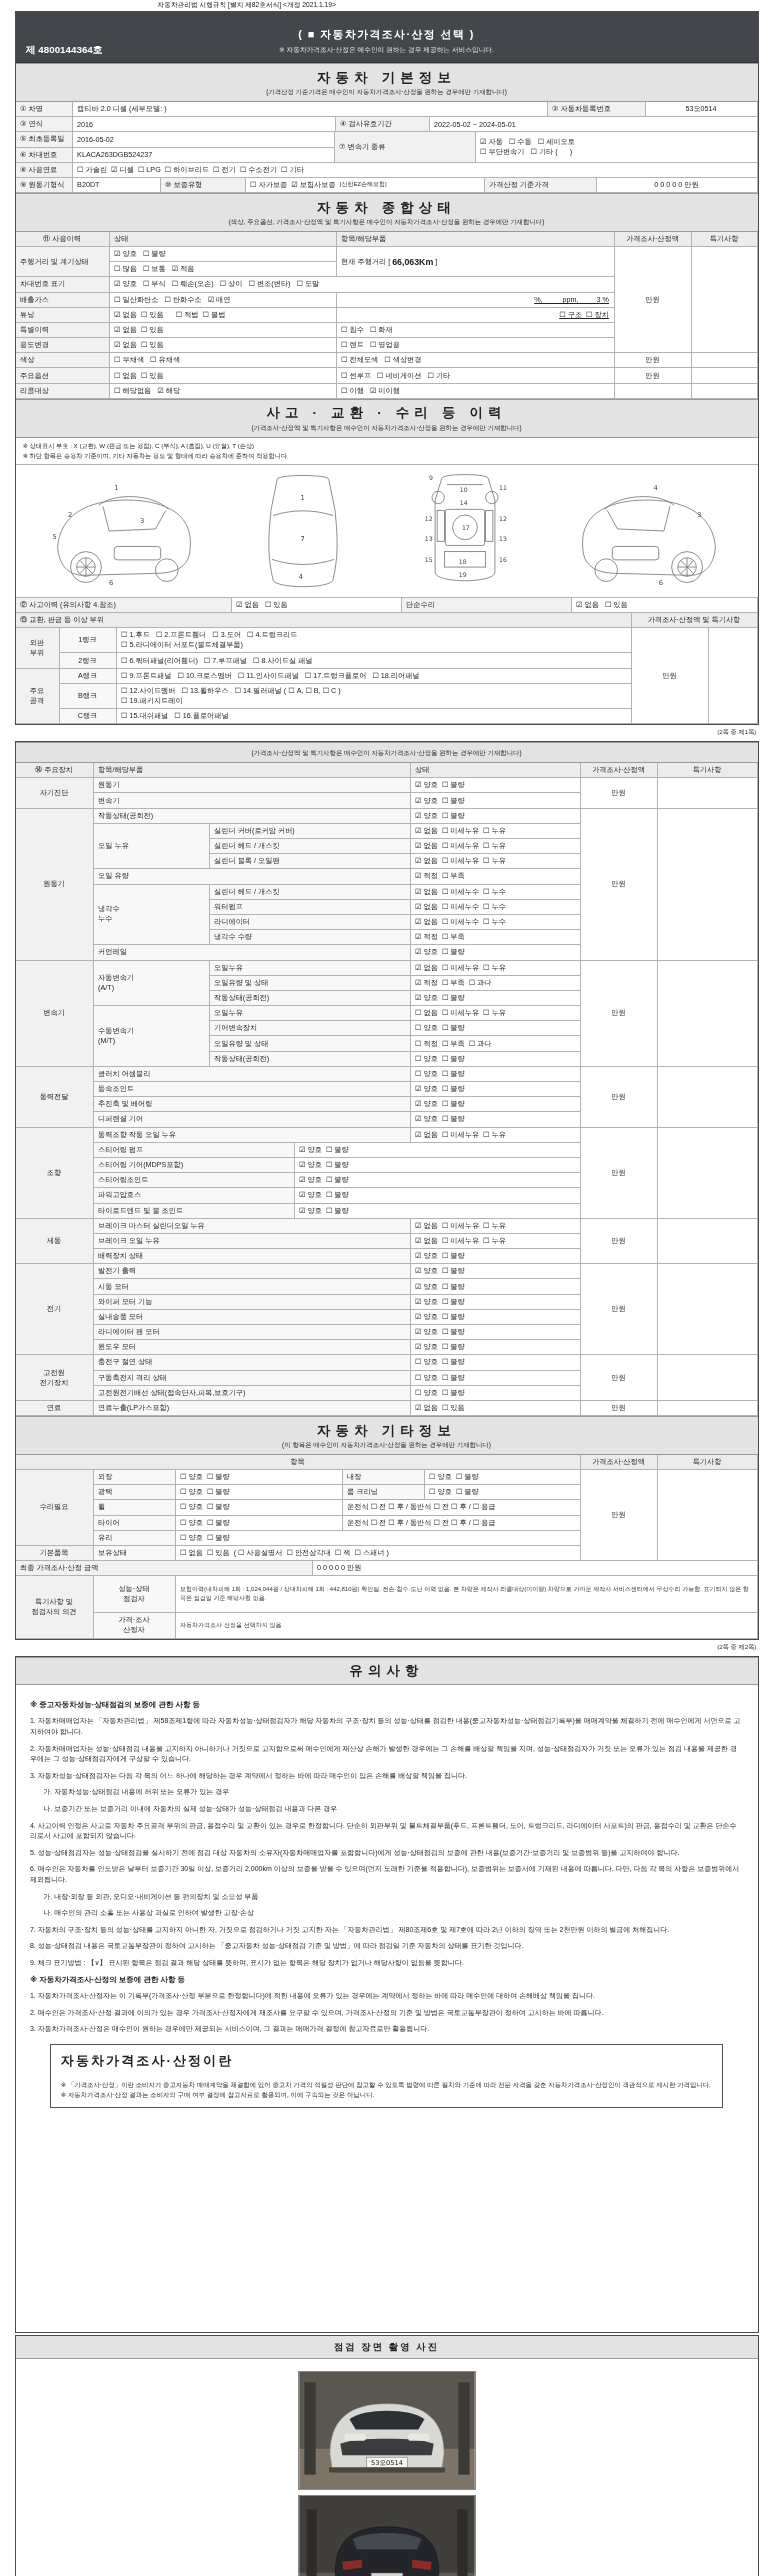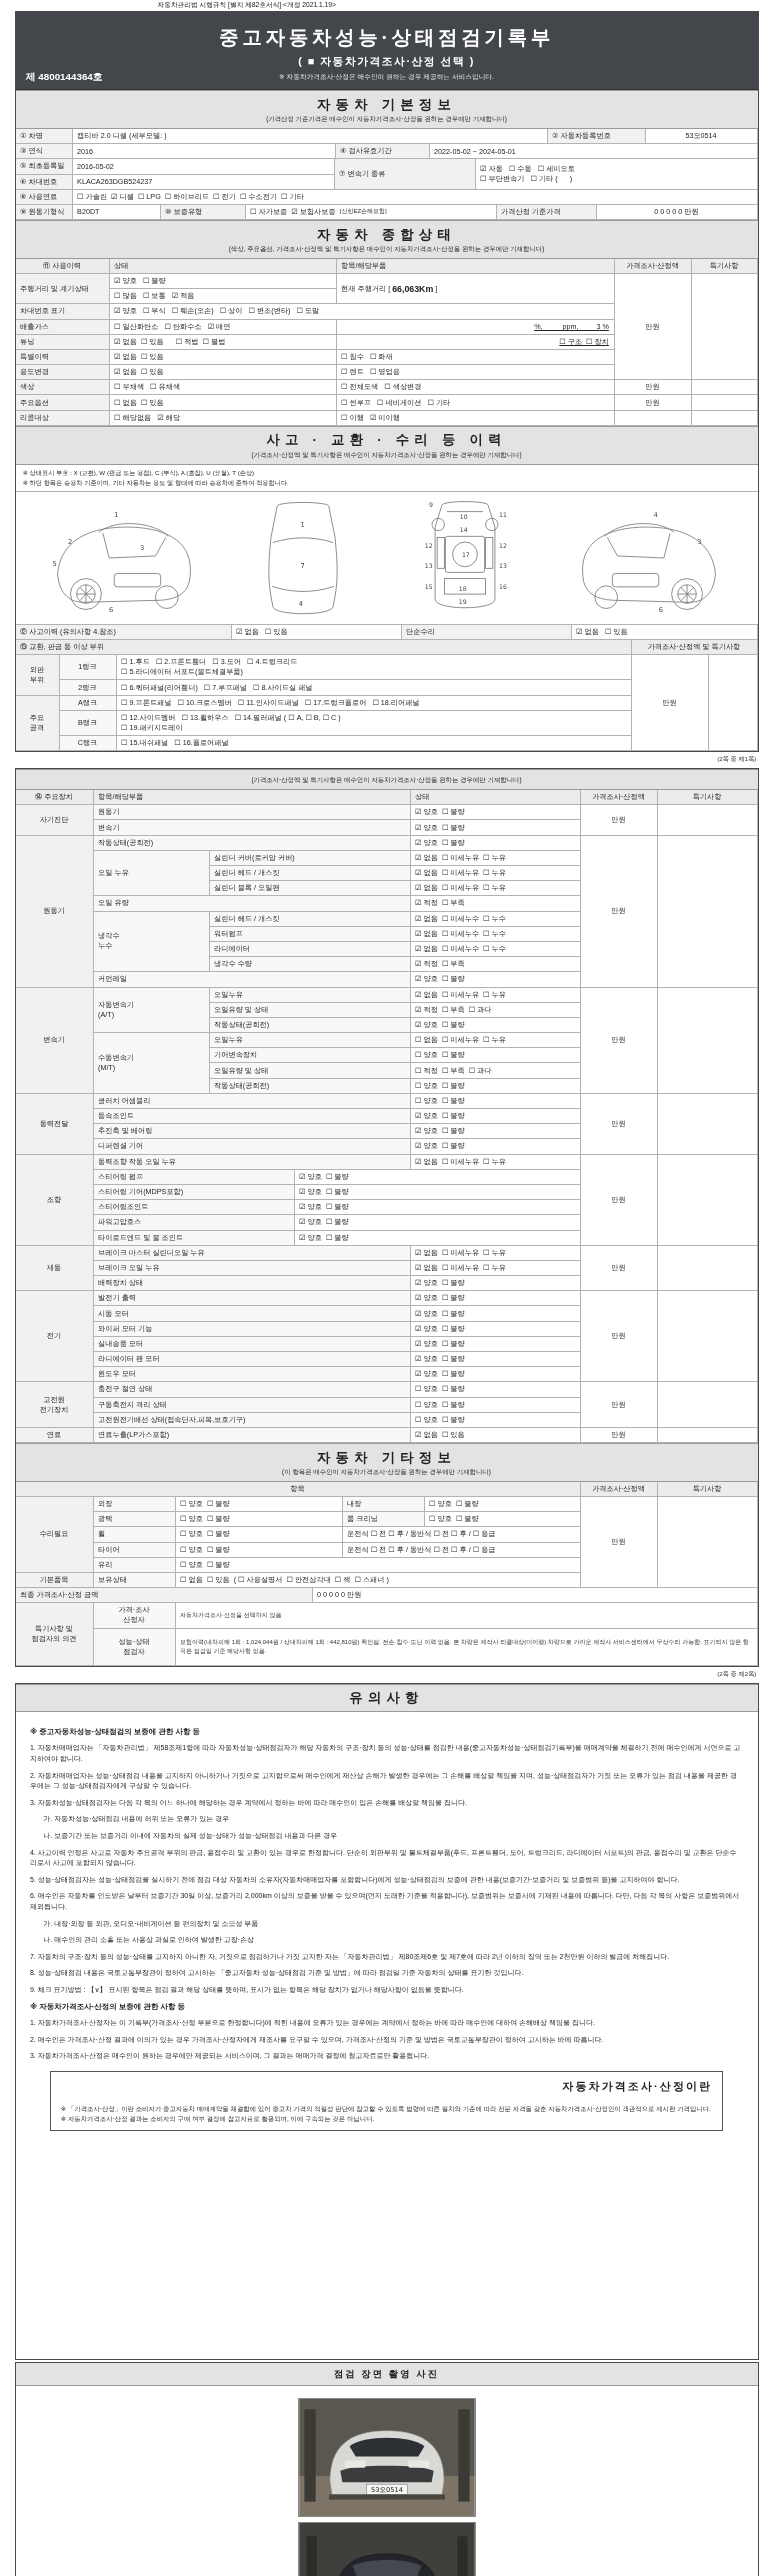--- a/index.html
+++ b/index.html
@@ -27,42 +27,41 @@
   .hd{background:#ececec;font-weight:normal;}
   .mw{width:77px;justify-content:center;color:#333;}
   .nt{width:97px;}
   .big{font-size:8.8px;font-weight:bold;}
   .sm{font-size:6px;color:#333;}
   .notice-body{padding:9.3px 14.4px 7.2px;font-size:7px;line-height:1.55;min-height:647px;box-sizing:border-box;}
   .nh{font-weight:bold;font-size:7.5px;margin:5.2px 0 5.2px;}
   .ni{margin:0 0 5.7px;}
   .nind{margin:0 0 5.7px 13.4px;}
   .nbox{border:0.8px solid #555;margin:9.3px 20.6px 4.1px;padding:5.2px 9.3px 6.2px;}
-  .nbox .nbt{text-align:right;font-weight:bold;font-size:11px;letter-spacing:2.1px;margin-bottom:9px;}
+  .nbox .nbt{text-align:left;font-weight:bold;font-size:13px;letter-spacing:2.1px;margin-bottom:9px;}
   .nbox .nbb{font-size:6.4px;line-height:1.6;}
   .phhead{background:#e3e3e3;border-bottom:0.5px solid #9a9a9a;text-align:center;font-weight:bold;font-size:9.3px;letter-spacing:2.1px;padding:4.6px 0;}
   .phwrap{padding:6.2px 0 9.3px;text-align:center;}
   .photo{width:176px;height:117px;margin:5.2px auto;border:0.5px solid #888;display:block;}
   .diagrow{display:flex;justify-content:space-around;align-items:center;padding:4.1px 5.2px;border-bottom:0.5px solid #b3b3b3;}
   .accnotes{padding:3.1px 7.2px 2.1px;border-bottom:0.5px solid #b3b3b3;}
   .accnotes div{font-size:6.2px;color:#222;margin:1px 0;}
   svg text{font-family:"DejaVu Sans",sans-serif;}
 </style>
 </head>
 <body>
 
 <div class="page">
 
   <div class="topnote">자동차관리법 시행규칙 [별지 제82호서식] &lt;개정 2021.1.19&gt;</div>
 
   <div class="doc">
 
     <div class="dkhead">
       <div class="docno">제 4800144364호</div>
-      <div class="t">중고자동차성능·상태점검기록부</div>
       <div class="s">( ■ 자동차가격조사·산정 선택 )</div>
       <div class="n">※ 자동차가격조사·산정은 매수인이 원하는 경우 제공하는 서비스입니다.</div>
     </div>
 
     <div class="band">
       <div class="bt">자동차 기본정보</div>
       <div class="bs">(가격산정 기준가격은 매수인이 자동차가격조사·산정을 원하는 경우에만 기재합니다)</div>
     </div>
 
     <div>
@@ -100,21 +99,21 @@
         <div class="d" style="flex:1">☐ 가솔린  ☑ 디젤  ☐ LPG  ☐ 하이브리드  ☐ 전기  ☐ 수소전기  ☐ 기타</div>
       </div>
       <div class="r">
         <div class="d lb" style="width:57px">⑨ 원동기형식</div>
         <div class="d" style="width:88px">B20DT</div>
         <div class="d lb" style="width:85px">⑩ 보증유형</div>
         <div class="d" style="flex:1">
           <span>☐ 자가보증  ☑ 보험사보증</span>
           <span class="sm" style="margin-left:4.1px">[신한EZ손해보험]</span>
         </div>
-        <div class="d lb" style="width:100px">가격산정 기준가격</div>
+        <div class="d lb" style="width:112px">가격산정 기준가격</div>
         <div class="d ct" style="width:161px">0 0 0 0 0 만원</div>
       </div>
     </div>
 
     <div class="band">
       <div class="bt">자동차 종합상태</div>
       <div class="bs">(색상, 주요옵션, 가격조사·산정액 및 특기사항은 매수인이 자동차가격조사·산정을 원하는 경우에만 기재합니다)</div>
     </div>
 
     <div>
@@ -679,28 +678,28 @@
     <div class="r">
       <div class="d lb" style="width:297px">최종 가격조사·산정 금액</div>
       <div class="d" style="flex:1">0 0 0 0 0 만원</div>
     </div>
 
     <div class="r">
       <div class="d lb ct" style="width:78px">특기사항 및
 점검자의 의견</div>
       <div class="col" style="flex:1">
         <div class="r">
+          <div class="d lb2 ct" style="width:82px">성능·상태
+점검자</div>
+          <div class="d sm" style="flex:1;min-height:37px">보험이력(내차피해 1회 : 1,024,044원 / 상대차피해 1회 : 442,810원) 확인됨. 전손·침수·도난 이력 없음. 본 차량은 제작사 리콜대상(미이행) 차량으로 가까운 제작사 서비스센터에서 무상수리 가능함. 표기되지 않은 항목은 점검일 기준 해당사항 없음.</div>
+        </div>
+        <div class="r">
           <div class="d lb2 ct" style="width:82px">가격·조사
 산정자</div>
           <div class="d sm" style="flex:1">자동차가격조사·산정을 선택하지 않음</div>
-        </div>
-        <div class="r">
-          <div class="d lb2 ct" style="width:82px">성능·상태
-점검자</div>
-          <div class="d sm" style="flex:1;min-height:37px">보험이력(내차피해 1회 : 1,024,044원 / 상대차피해 1회 : 442,810원) 확인됨. 전손·침수·도난 이력 없음. 본 차량은 제작사 리콜대상(미이행) 차량으로 가까운 제작사 서비스센터에서 무상수리 가능함. 표기되지 않은 항목은 점검일 기준 해당사항 없음.</div>
         </div>
       </div>
     </div>
   </div>
 
   <div class="pagemark">(2쪽 중 제2쪽)</div>
 
   <div class="doc">
     <div class="band">
       <div class="bt">유의사항</div>

